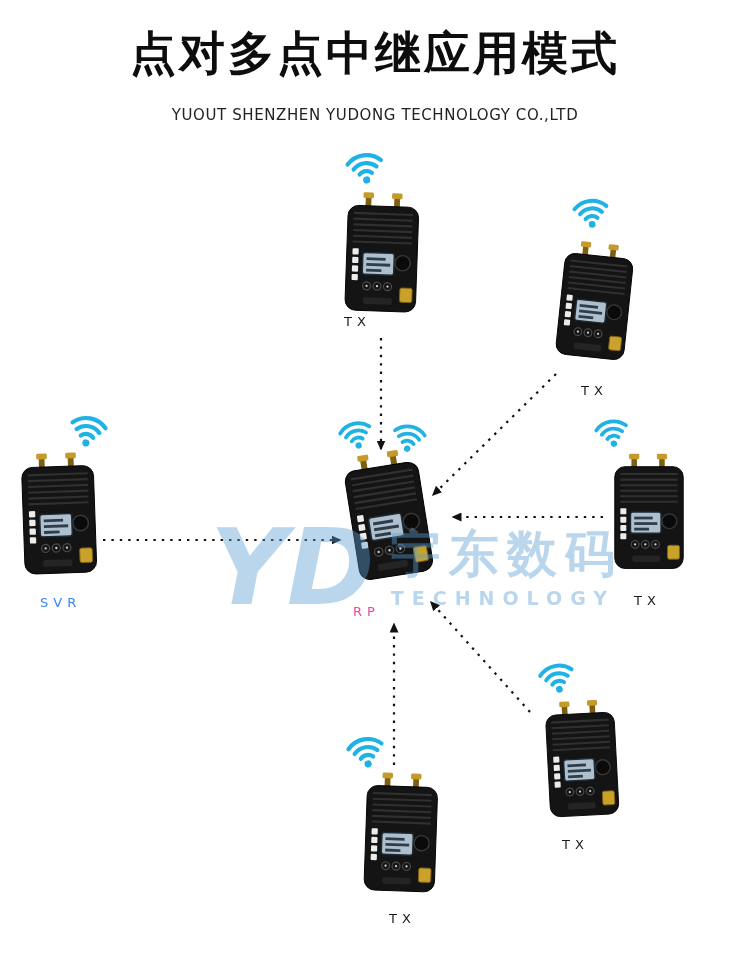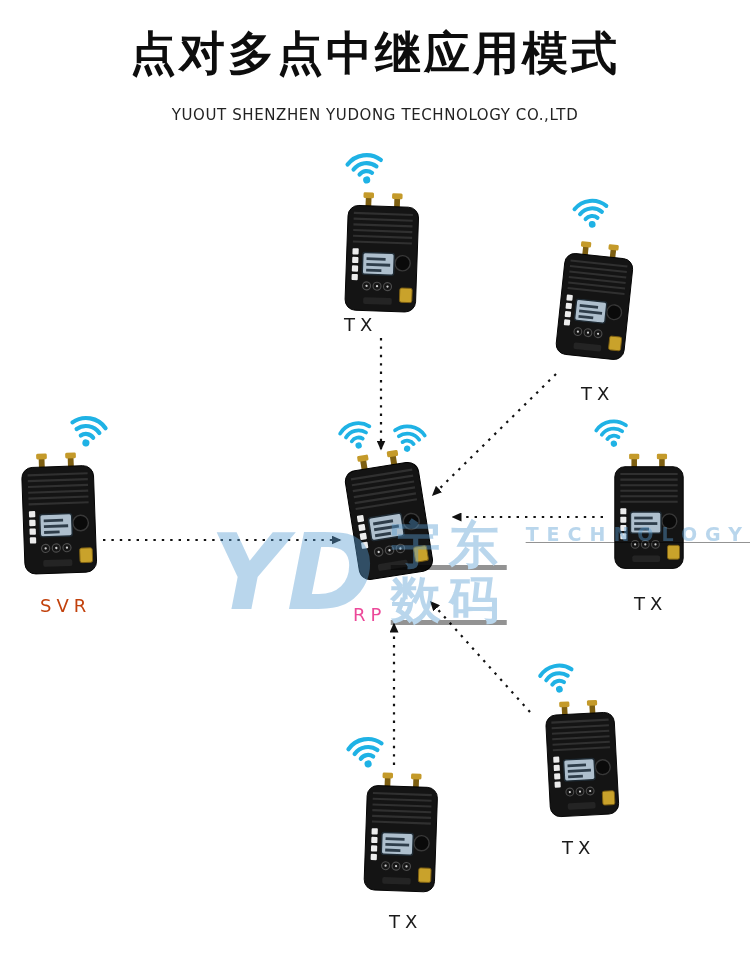--- a/index.html
+++ b/index.html
@@ -21,34 +21,34 @@
     text-align:center; font-size:15px; font-weight:400;
     color:#222; letter-spacing:0.6px;
   }
 
   .arrows { position:absolute; left:0; top:0; z-index:3; pointer-events:none; }
 
   #nodes .node { position:absolute; z-index:2; }
   .node .device { position:absolute; }
   .node .wifi { position:absolute; }
   .node-label {
-    position:absolute; font-size:18px; letter-spacing:5px;
+    position:absolute; font-size:13px; letter-spacing:5px;
     font-weight:500; white-space:nowrap; color:#1a1a1a;
   }
 
   .watermark {
     position:absolute; left:210px; top:518px; z-index:4;
     display:flex; align-items:center; gap:16px;
     opacity:0.42; pointer-events:none;
   }
   .wm-monogram {
     font-size:106px; font-weight:800; font-style:italic;
     color:#5a9fd4; line-height:0.95;
   }
-  .wm-textcol { display:flex; flex-direction:row;text-decoration:underline; }
+  .wm-textcol { display:flex; flex-direction:column; }
   .wm-text { font-size:50px; font-weight:800; color:#5a9fd4; letter-spacing:8px; line-height:1.1; }
   .wm-subtext { font-size:19px; font-weight:700; color:#5a9fd4; letter-spacing:8px; margin-top:5px; }
 </style>
 </head>
 <body>
 
 <div class="canvas">
 
   <div class="title">点对多点中继应用模式</div>
   <div class="subtitle">YUOUT SHENZHEN YUDONG TECHNOLOGY CO.,LTD</div>
@@ -377,21 +377,21 @@
           <rect x="22" y="111" width="30" height="7" rx="2" fill="#242424"></rect>
         </svg>
         <svg class="wifi" width="42" height="36" viewBox="0 0 40 34" style="left:47px;top:-39px;transform:rotate(10deg)">
           <g stroke="#1fb2e5" stroke-width="4" fill="none" stroke-linecap="round">
             <path d="M14 22.5 A 8.5 8.5 0 0 1 26 22.5"></path>
             <path d="M9 17 A 15.5 15.5 0 0 1 31 17"></path>
             <path d="M4 11.5 A 22.5 22.5 0 0 1 36 11.5"></path>
           </g>
           <circle cx="20" cy="28.5" r="3.4" fill="#1fb2e5"></circle>
         </svg>
-        <div class="node-label" style="left:20px;top:143px;color:#c2410c;">SVR</div>
+        <div class="node-label" style="left:20px;top:143px;color:#3b82f6;">SVR</div>
       </div>
       <div class="node" style="left: 348px; top: 450px;">
         <svg class="device" width="80" height="130" viewBox="0 0 80 128" style="left:0;top:0;transform:rotate(-9deg)">
           <g>
             <rect x="21" y="4" width="6" height="12" fill="#7d5f12"></rect>
             <rect x="18.5" y="1" width="11" height="6" rx="1.5" fill="#c49a2a"></rect>
             <rect x="51" y="4" width="6" height="12" fill="#7d5f12"></rect>
             <rect x="48.5" y="1" width="11" height="6" rx="1.5" fill="#c49a2a"></rect>
           </g>
           <rect x="3" y="15" width="74" height="110" rx="11" fill="#141414" stroke="#000" stroke-width="1"></rect>

